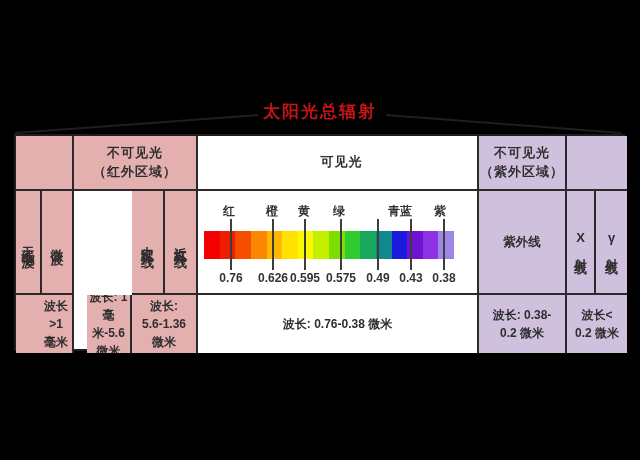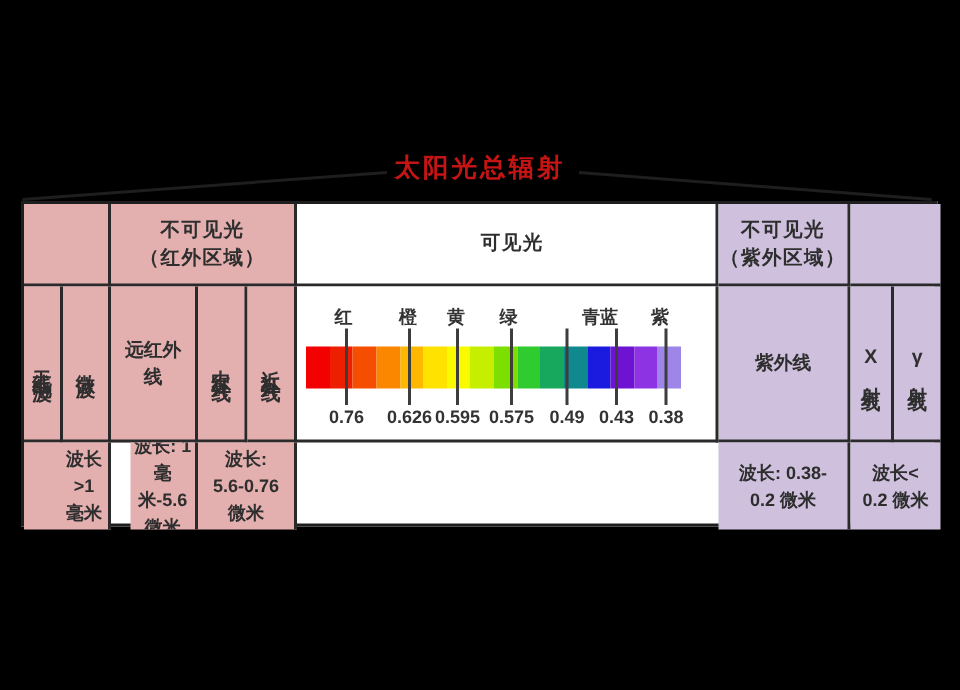--- a/index.html
+++ b/index.html
@@ -72,41 +72,40 @@
     <div class="cell pink br bb" style="grid-column:1/3;grid-row:1;"></div>
     <div class="cell pink br bb hdr" style="grid-column:3/6;grid-row:1;">不可见光
 （红外区域）</div>
     <div class="cell white br bb hdr" style="grid-column:6;grid-row:1;padding-left:8px;">可见光</div>
     <div class="cell purple br bb hdr" style="grid-column:7;grid-row:1;">不可见光
 （紫外区域）</div>
     <div class="cell purple bb" style="grid-column:8/10;grid-row:1;"></div>
 
     <div class="cell pink br bb vert" style="grid-column:1;grid-row:2;">无线电波</div>
     <div class="cell pink br bb vert" style="grid-column:2;grid-row:2;">微波</div>
-    <div class="cell pink br bb" style="grid-column:3;grid-row:2;">远红外
-线</div>
     <div class="cell pink br bb vert" style="grid-column:4;grid-row:2;">中红外线</div>
     <div class="cell pink br bb vert" style="grid-column:5;grid-row:2;">近红外线</div>
 
     <div class="cell white br bb spectrum-cell" style="grid-column:6;grid-row:2;">
       <div class="spec-bar"><div class="blk" style="background: rgb(243, 0, 0);"></div><div class="blk" style="background: rgb(238, 30, 0);"></div><div class="blk" style="background: rgb(246, 78, 0);"></div><div class="blk" style="background: rgb(251, 134, 0);"></div><div class="blk" style="background: rgb(255, 184, 0);"></div><div class="blk" style="background: rgb(255, 226, 0);"></div><div class="blk" style="background: rgb(249, 249, 0);"></div><div class="blk" style="background: rgb(198, 239, 0);"></div><div class="blk" style="background: rgb(124, 223, 0);"></div><div class="blk" style="background: rgb(47, 203, 47);"></div><div class="blk" style="background: rgb(23, 168, 94);"></div><div class="blk" style="background: rgb(15, 137, 142);"></div><div class="blk" style="background: rgb(27, 27, 224);"></div><div class="blk" style="background: rgb(110, 19, 209);"></div><div class="blk" style="background: rgb(142, 51, 227);"></div><div class="blk" style="background: rgb(157, 134, 232);"></div></div>
       <div id="spec-overlays"><div class="spec-tick" style="left: 33px;"></div><div class="spec-value" style="left: 33px;">0.76</div><div class="spec-tick" style="left: 75px;"></div><div class="spec-value" style="left: 75px;">0.626</div><div class="spec-tick" style="left: 107px;"></div><div class="spec-value" style="left: 107px;">0.595</div><div class="spec-tick" style="left: 143px;"></div><div class="spec-value" style="left: 143px;">0.575</div><div class="spec-tick" style="left: 180px;"></div><div class="spec-value" style="left: 180px;">0.49</div><div class="spec-tick" style="left: 213px;"></div><div class="spec-value" style="left: 213px;">0.43</div><div class="spec-tick" style="left: 246px;"></div><div class="spec-value" style="left: 246px;">0.38</div><div class="spec-color-label" style="left: 31px;">红</div><div class="spec-color-label" style="left: 74px;">橙</div><div class="spec-color-label" style="left: 106px;">黄</div><div class="spec-color-label" style="left: 141px;">绿</div><div class="spec-color-label" style="left: 202px;">青蓝</div><div class="spec-color-label" style="left: 242px;">紫</div></div>
     </div>
 
     <div class="cell purple br bb" style="grid-column:7;grid-row:2;">紫外线</div>
     <div class="cell purple br bb vert" style="grid-column:8;grid-row:2;">X射线</div>
     <div class="cell purple bb vert" style="grid-column:9;grid-row:2;">γ射线</div>
 
     <div class="cell pink br wl" style="grid-column:1/3;grid-row:3;padding-left:24px;">波长&gt;1
 毫米</div>
     <div class="cell pink br wl" style="grid-column:3;grid-row:3;margin-left:13px;">波长: 1
 毫米-5.6
 微米</div>
     <div class="cell pink br wl" style="grid-column:4/6;grid-row:3;">波长:
-5.6-0.76
+5.6-1.36
 微米</div>
+    <div class="cell white br wl" style="grid-column:6;grid-row:3;">波长: 0.76-0.38 微米</div>
     <div class="cell purple br wl" style="grid-column:7;grid-row:3;">波长: 0.38-
 0.2 微米</div>
     <div class="cell purple wl" style="grid-column:8/10;grid-row:3;">波长&lt;
 0.2 微米</div>
 
   </div>
 </div>
 
 </body></html>

